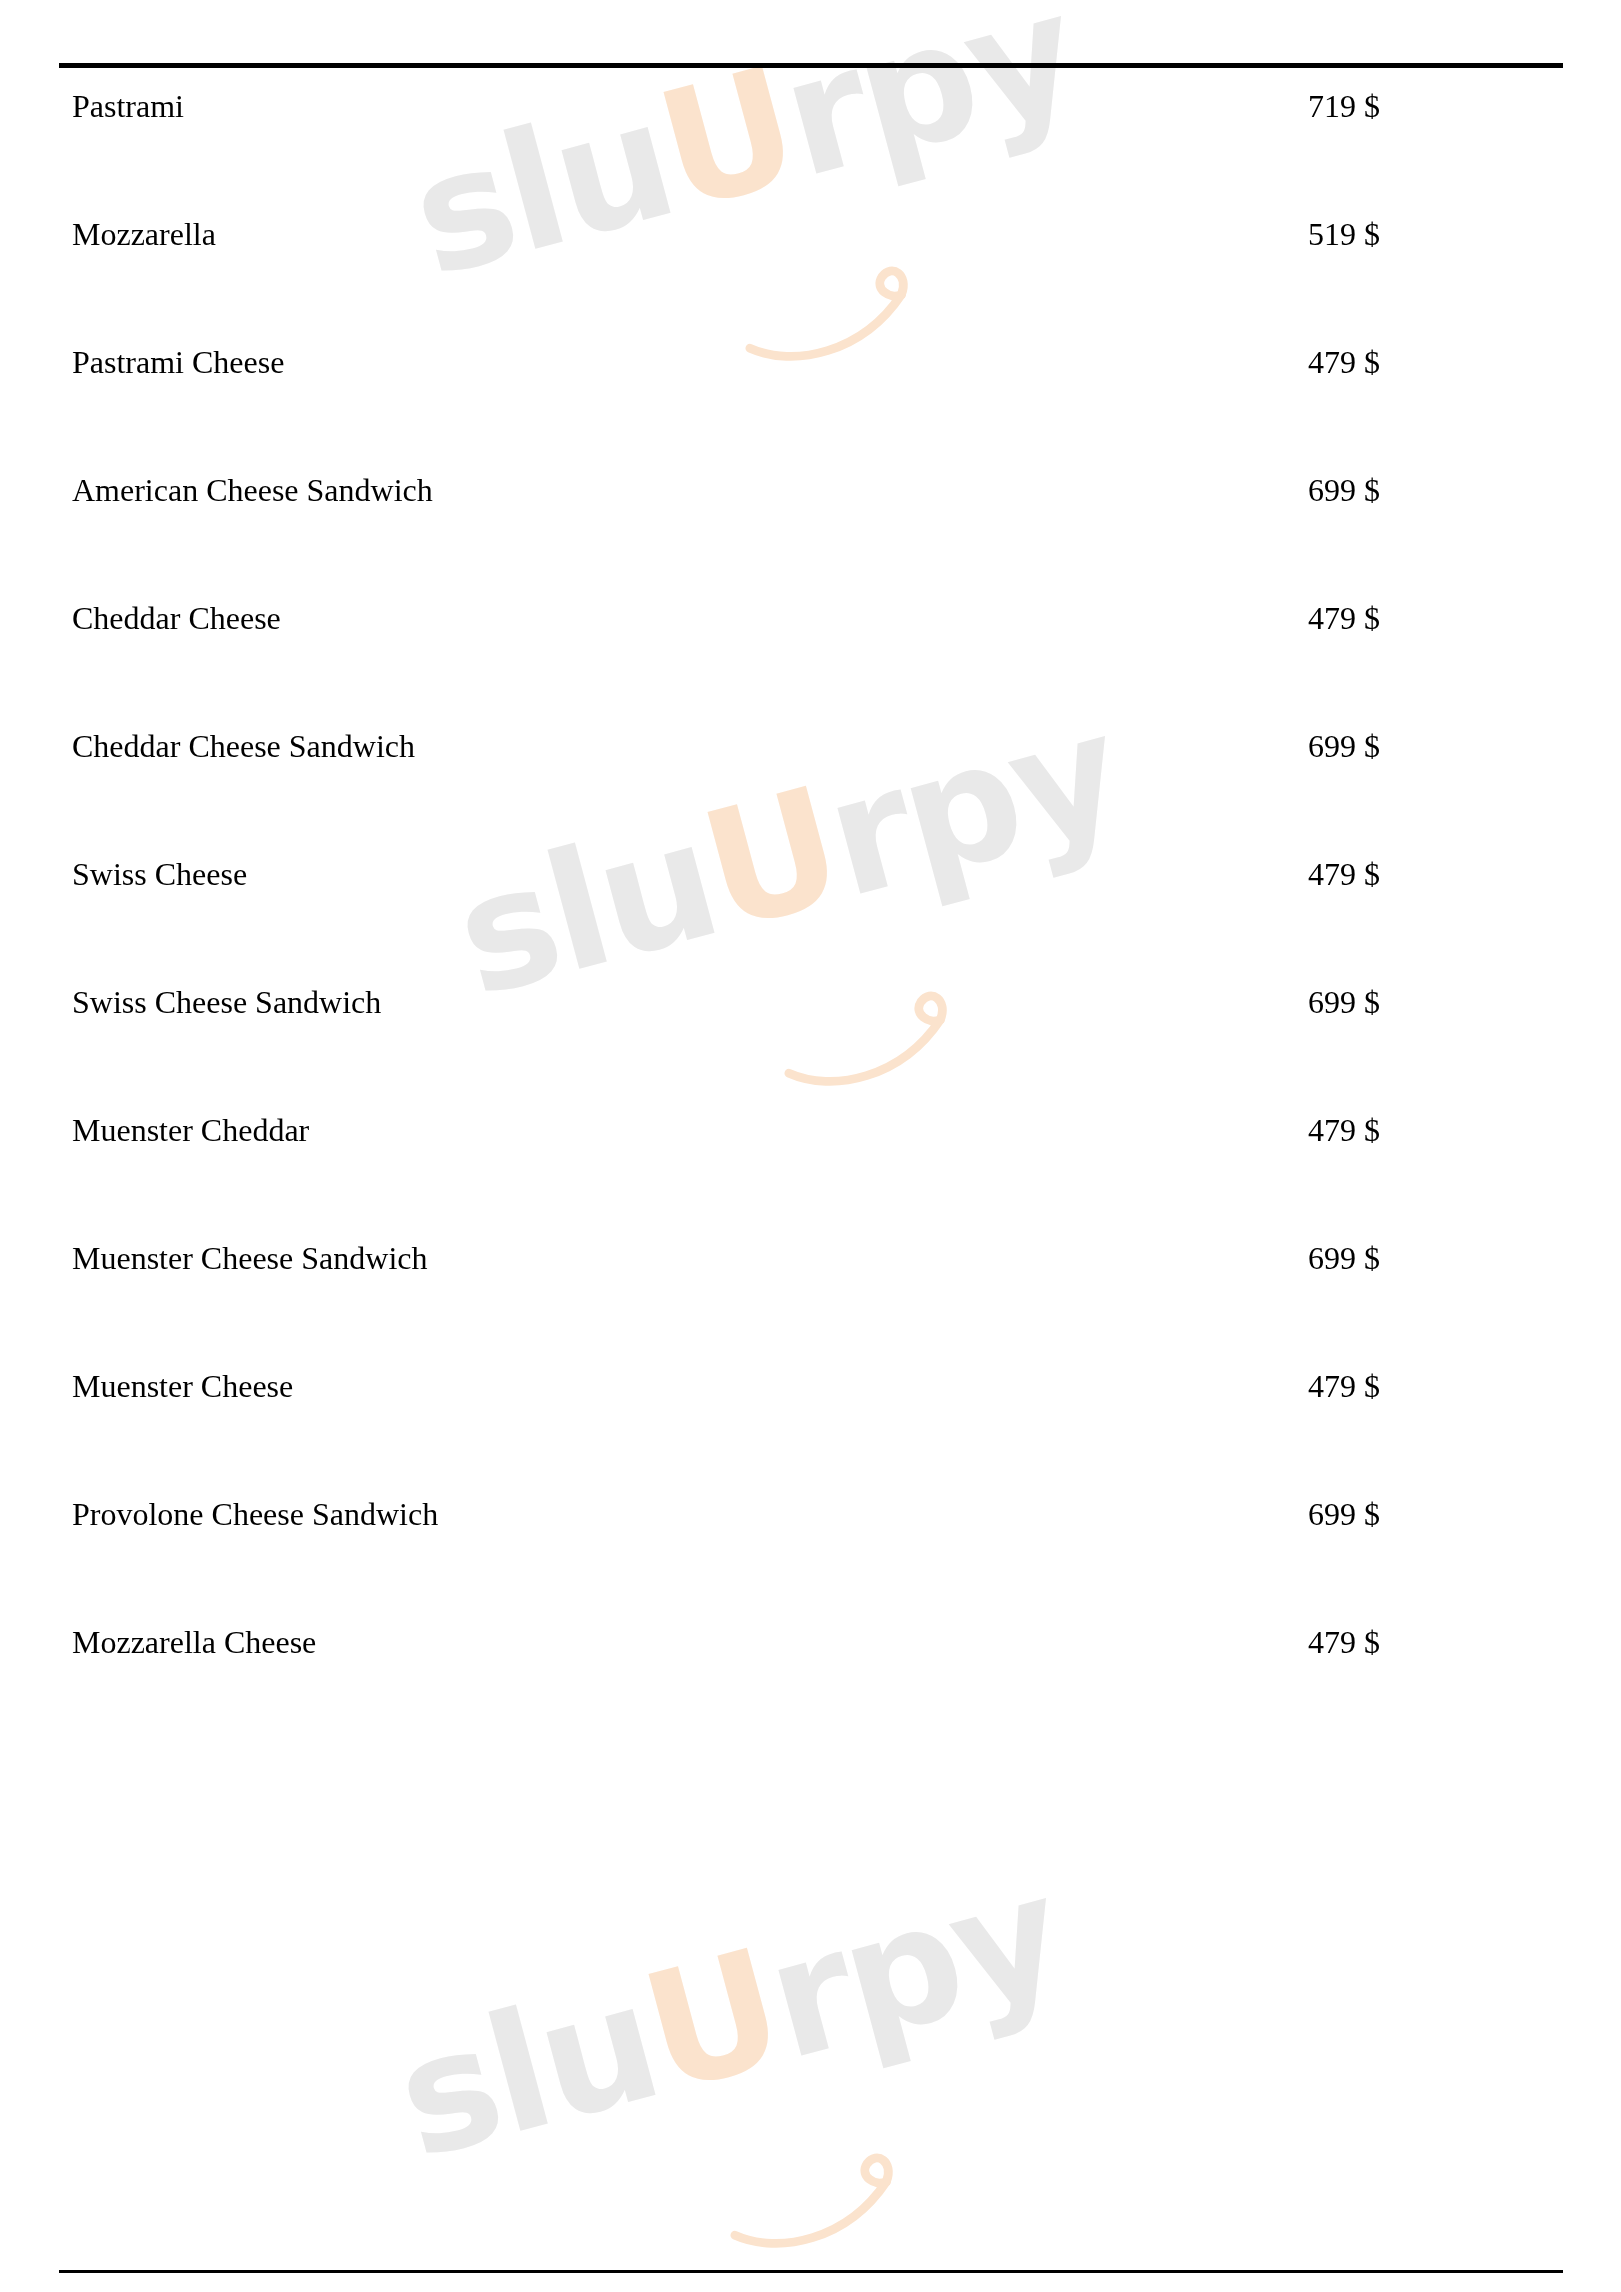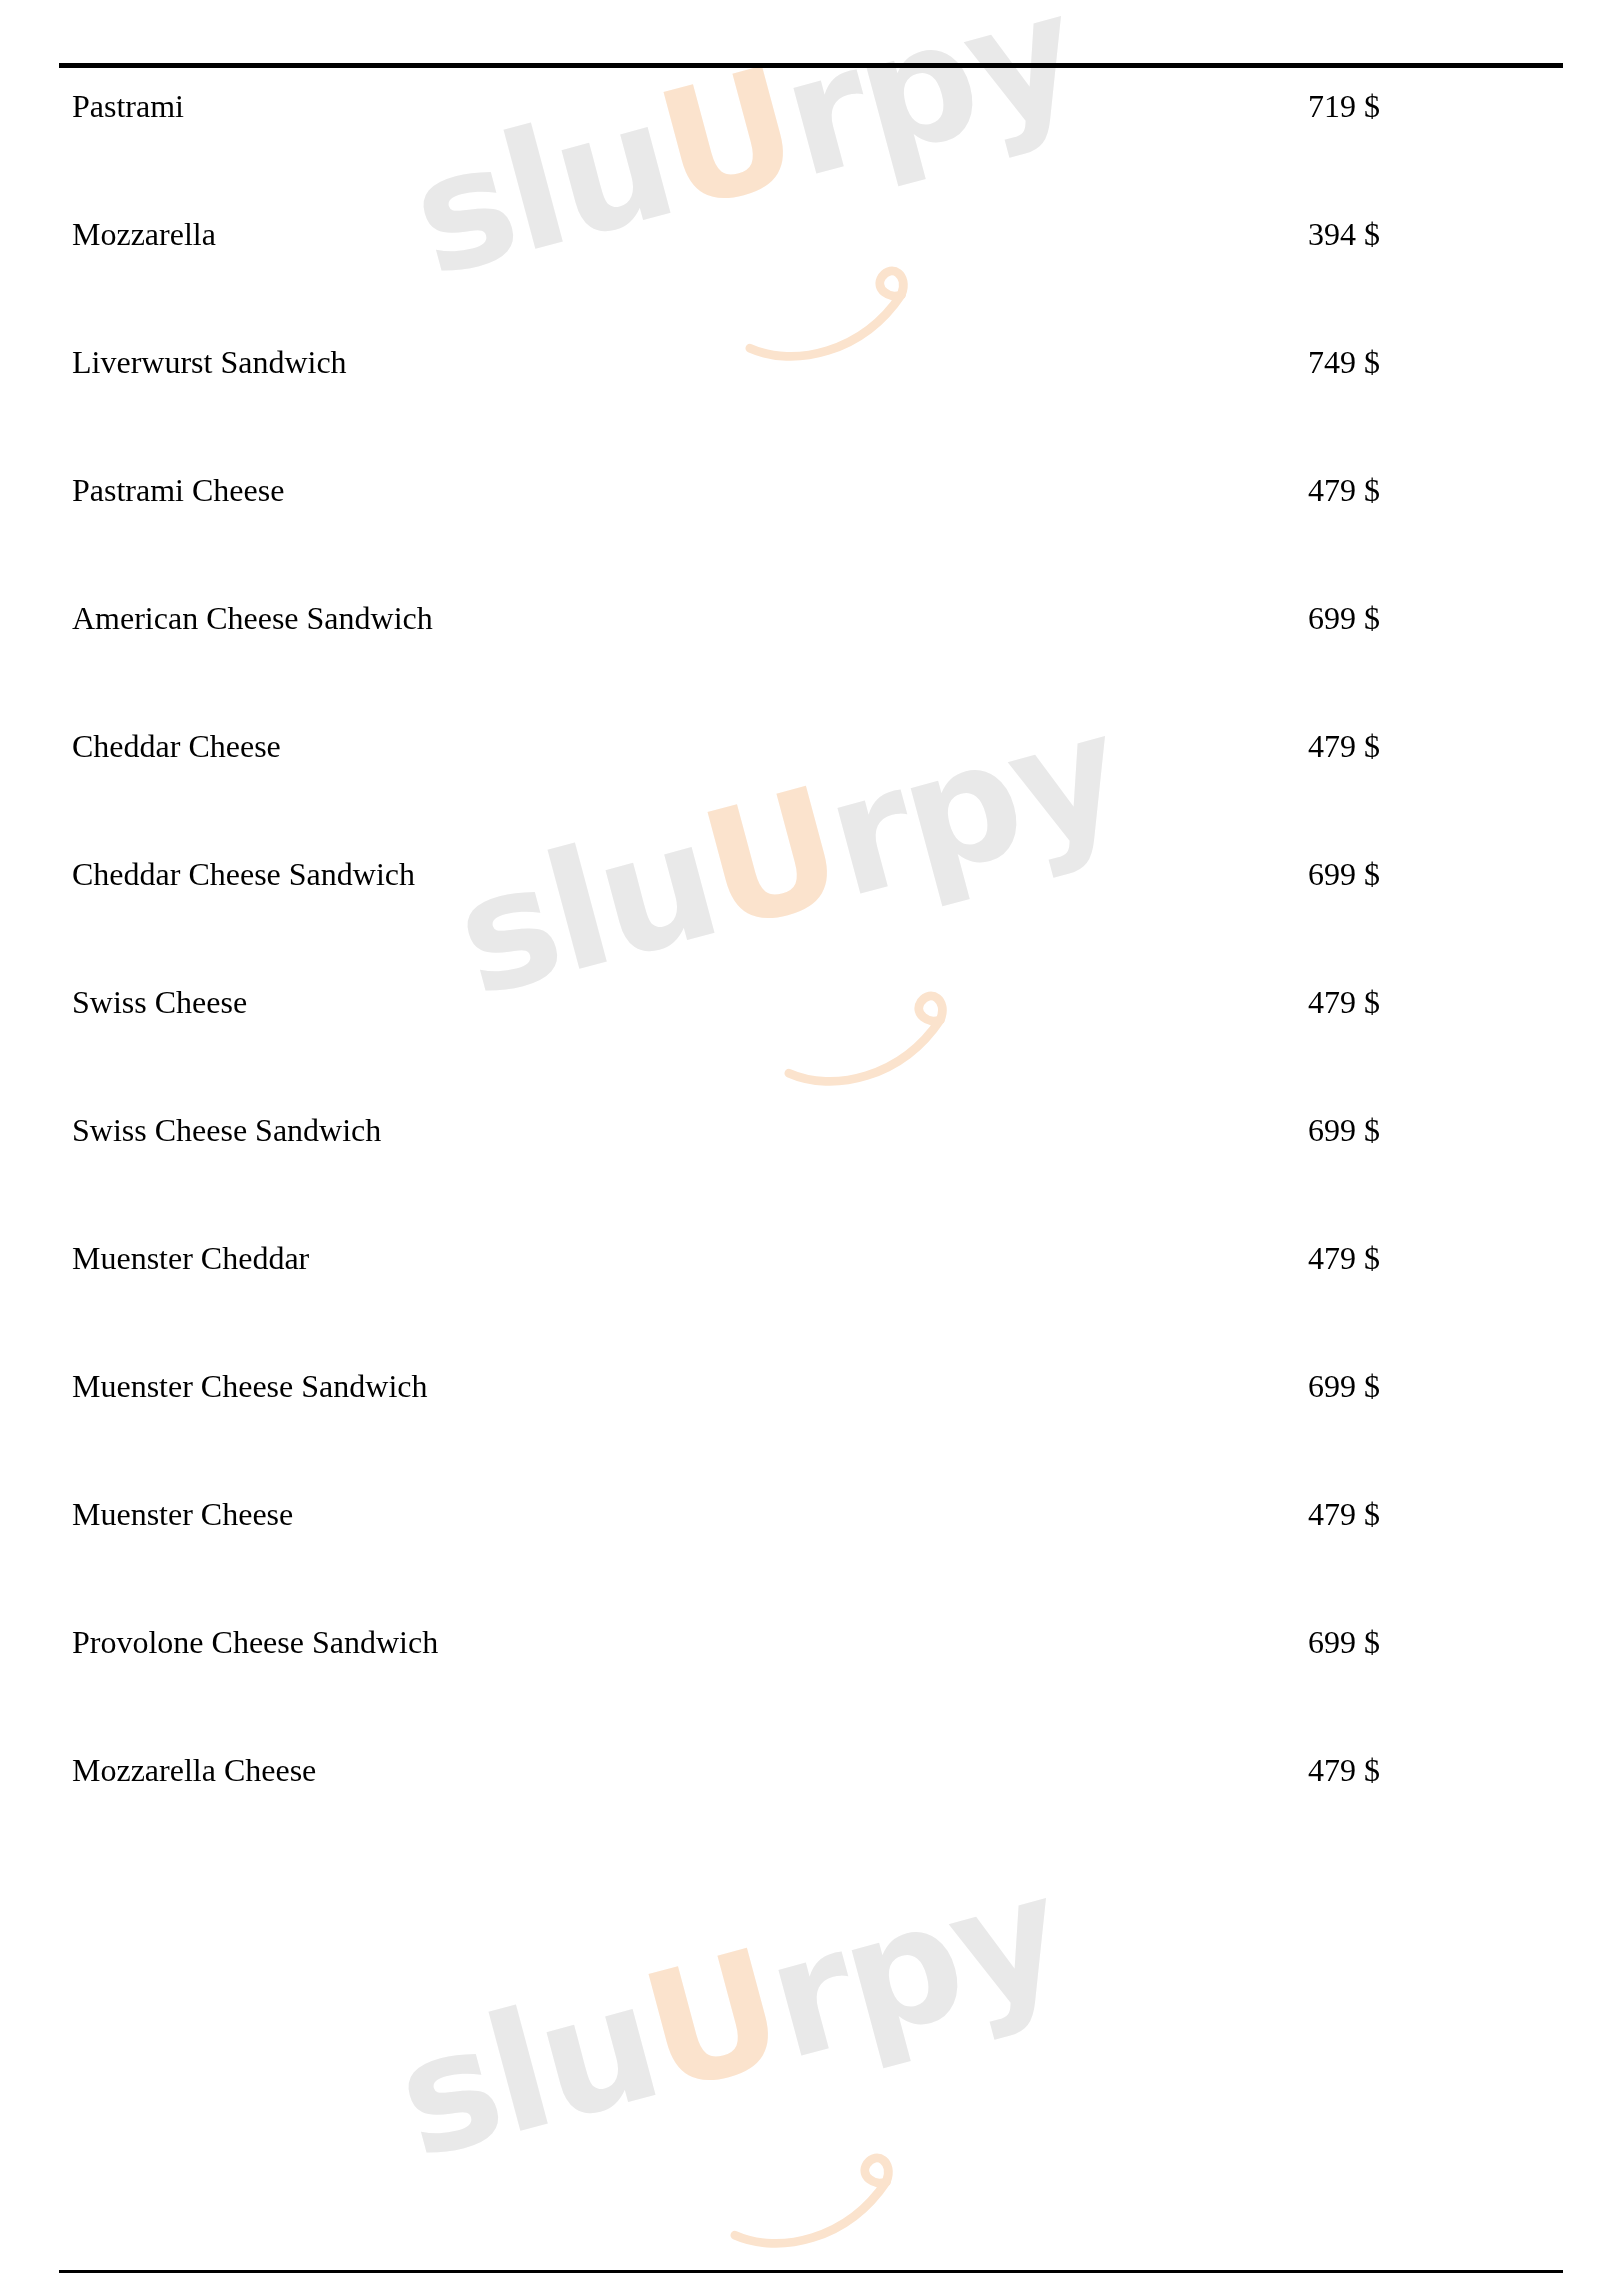--- a/index.html
+++ b/index.html
@@ -134,27 +134,23 @@
   <div class="menu">
 
     <div class="menu-row">
       <span class="item-name">Pastrami</span>
       <span class="item-price">719 $</span>
     </div>
 
 
     <div class="menu-row">
       <span class="item-name">Mozzarella</span>
-      <span class="item-price">394 $</span>
-    </div>
-
-    <div class="menu-row">
-      <span class="item-name">Liverwurst Sandwich</span>
-      <span class="item-price">749 $</span>
-    </div>
+      <span class="item-price">519 $</span>
+    </div>
+
 
     <div class="menu-row">
       <span class="item-name">Pastrami Cheese</span>
       <span class="item-price">479 $</span>
     </div>
 
     <div class="menu-row">
       <span class="item-name">American Cheese Sandwich</span>
       <span class="item-price">699 $</span>
     </div>

